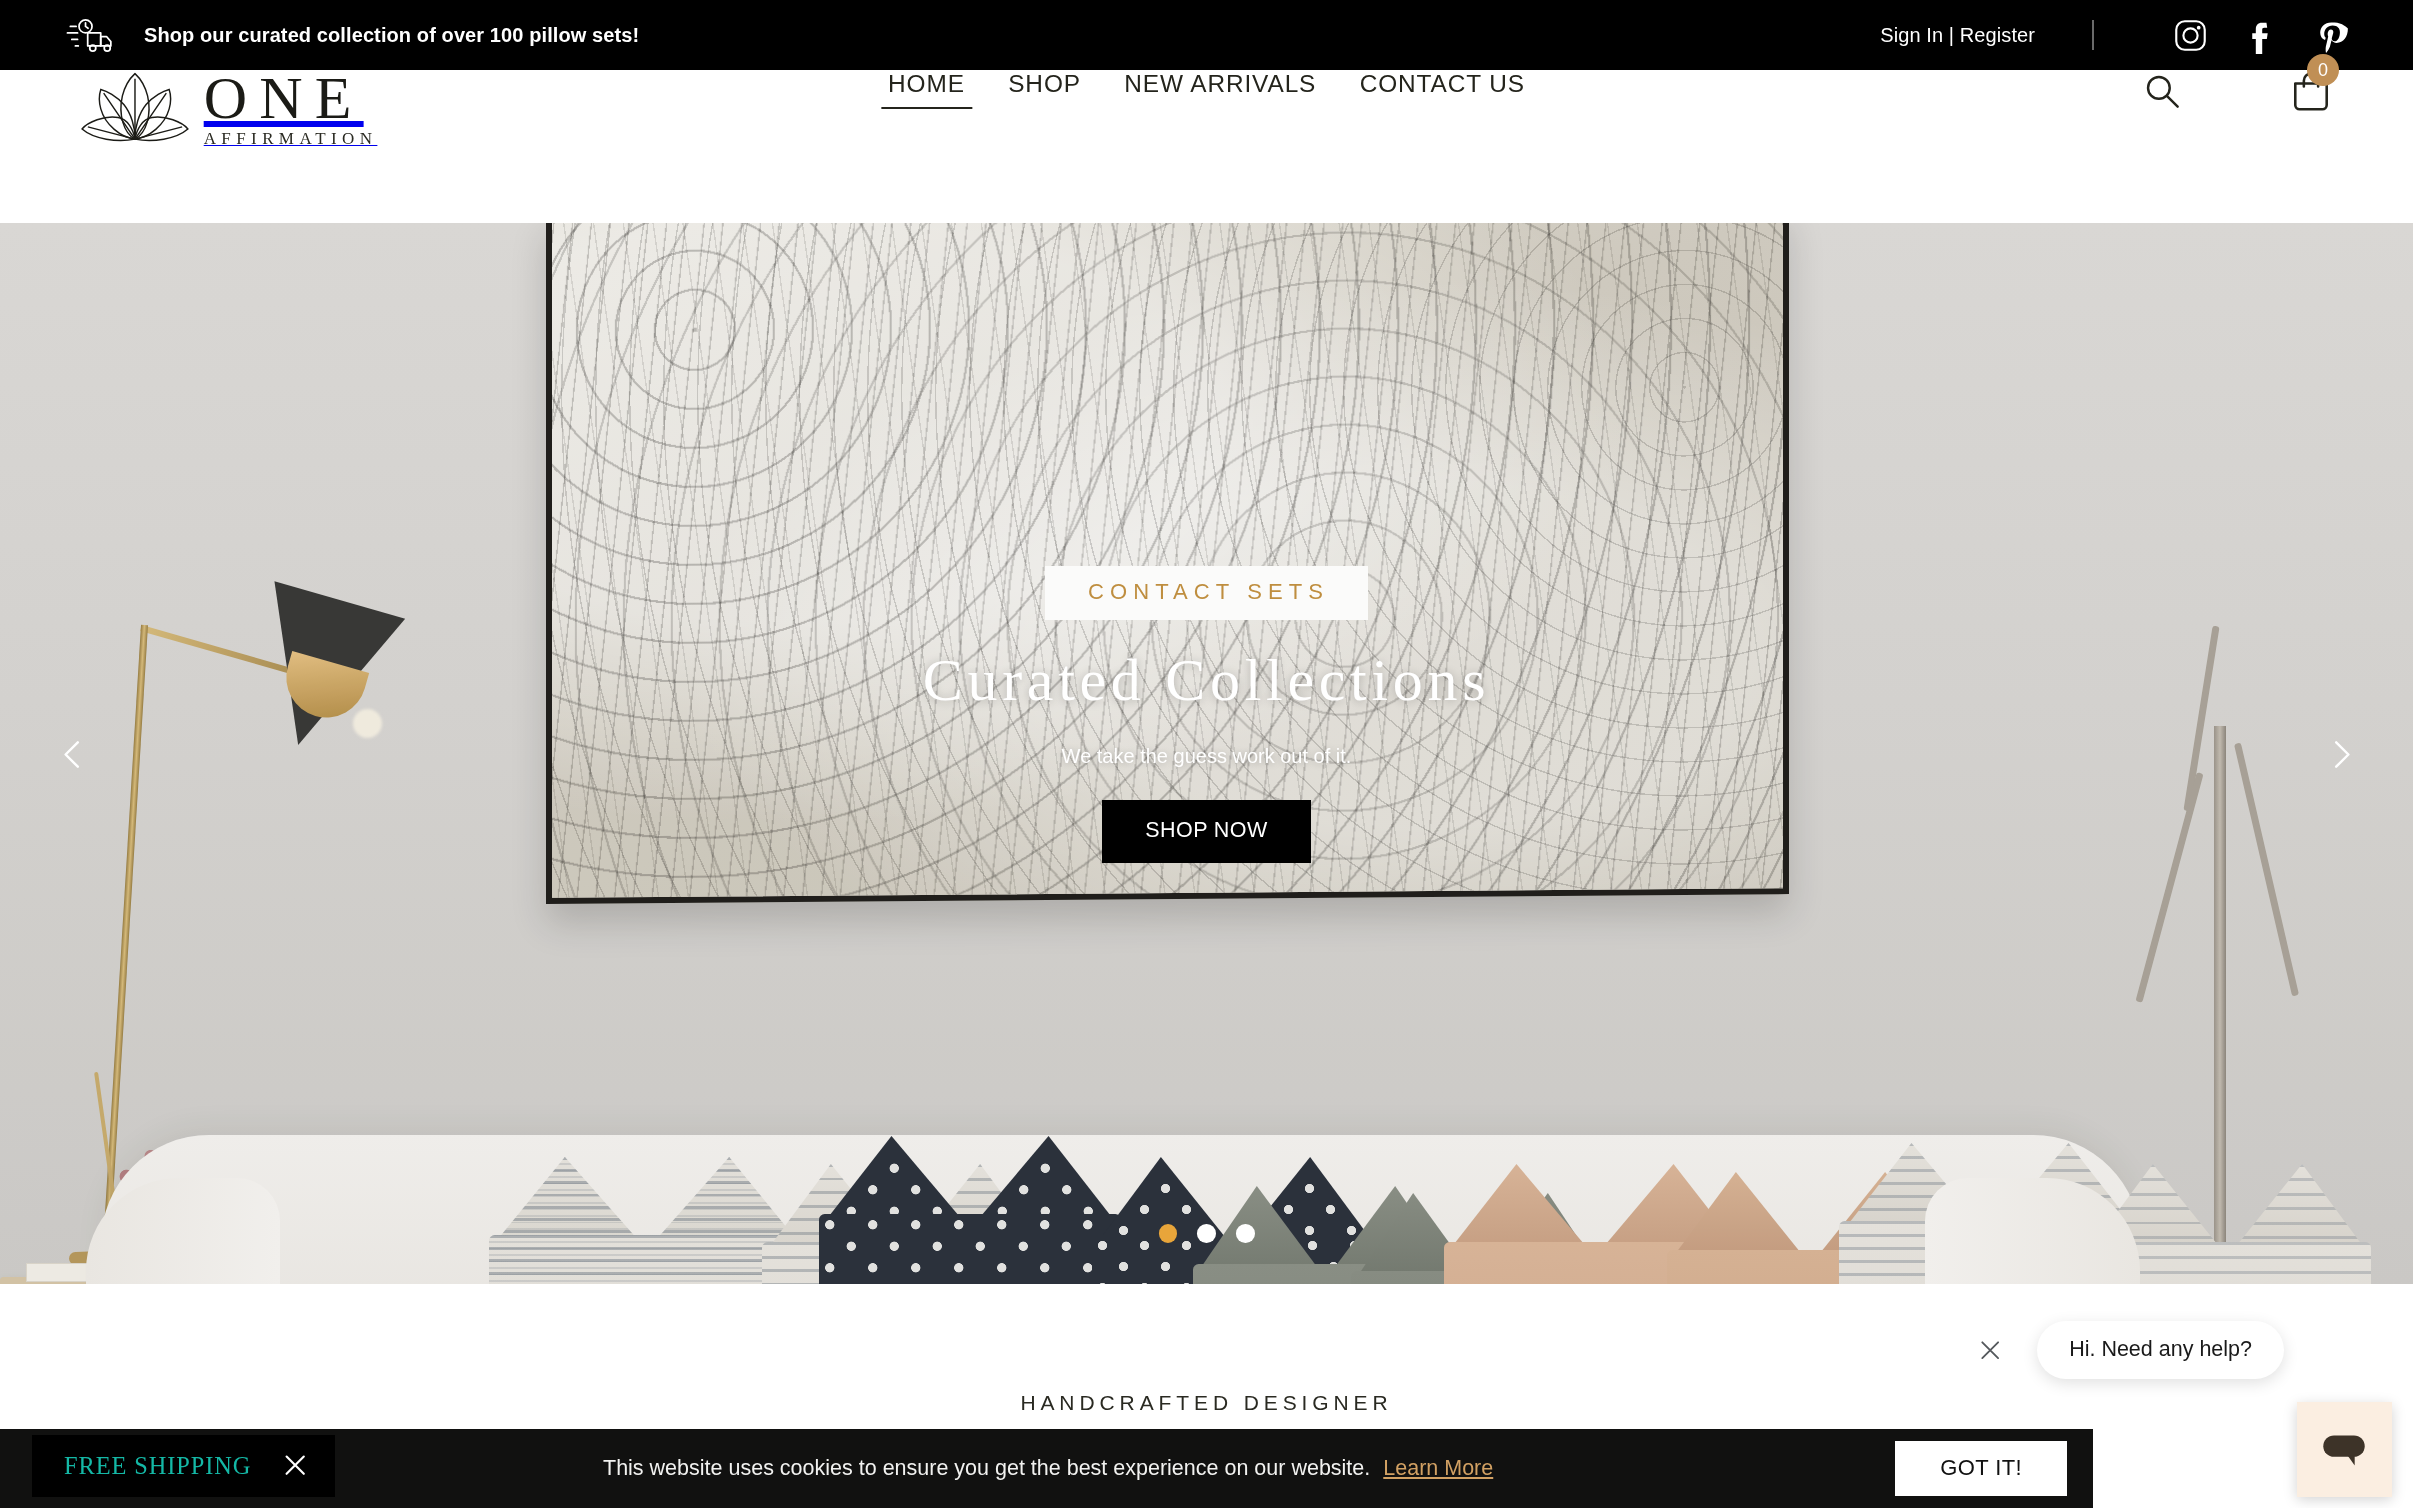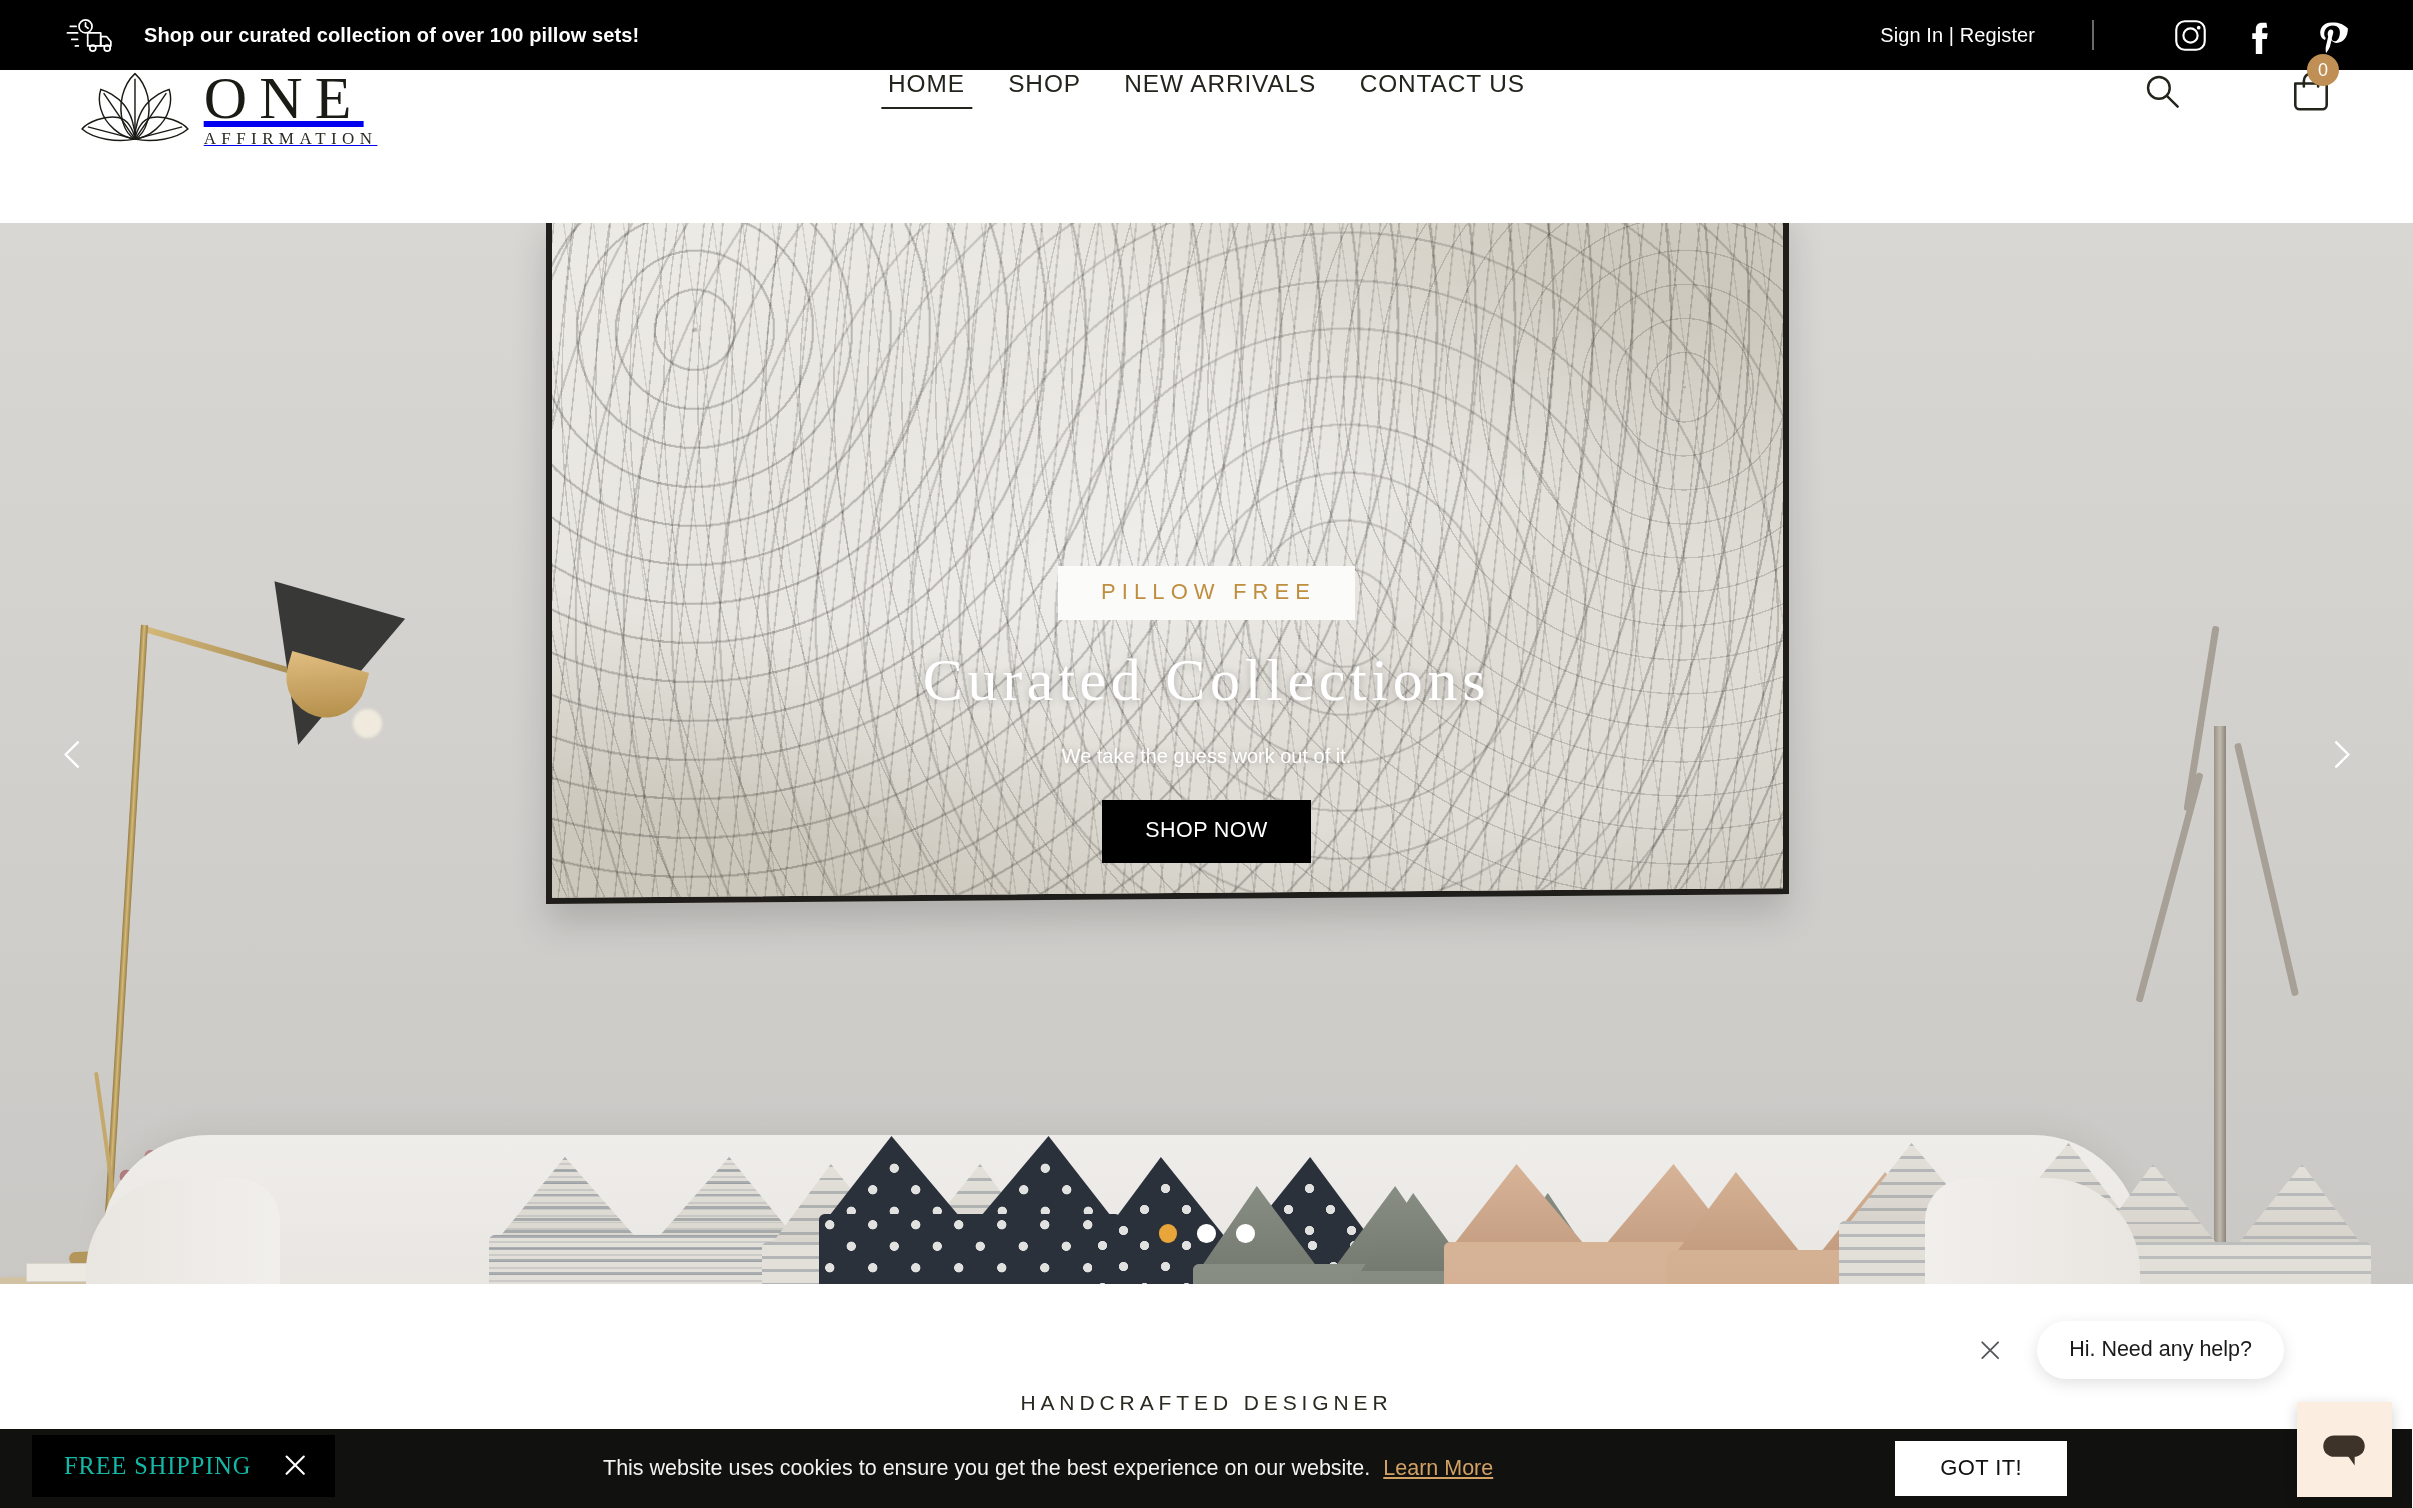--- a/index.html
+++ b/index.html
@@ -360,21 +360,21 @@
     padding:17px 27px 17px 32px; gap:32px; cursor:pointer;
   }
   .free-ship-label{
     font-family:"Liberation Serif", serif;
     color:#14b8a6; font-size:24.4px; letter-spacing:0.9px; white-space:nowrap;
   }
   .fs-close{ width:24.4px; height:24.4px; display:block; cursor:pointer; }
 
   
   .cookie{
-    position:absolute; left:0; bottom:0; width:2412px; height:79px;
+    position:absolute; left:0; bottom:0; width:2093px; height:79px;
     background:#111110; display:flex; align-items:center; z-index:30;
   }
   .cookie-text{
     color:#f2f2f0; font-size:21.5px; margin-left:603px; white-space:nowrap;
   }
   .cookie-link{
     color:#d2a163; font-size:21.5px; text-decoration:underline;
     margin-left:13px; white-space:nowrap; cursor:pointer;
   }
   .cookie-btn{
@@ -595,21 +595,21 @@
         </div>
       </div>
       <div class="sofa-arm-l"></div>
       <div class="sofa-arm-r"></div>
 
       <div class="hero-tint"></div>
     </div>
 
     <div class="hero-content">
       <div class="eyebrow-box">
-        <span class="eyebrow">PILLOW FREE</span>
+        <span class="eyebrow">CONTACT SETS</span>
       </div>
       <div class="hero-title">Curated Collections</div>
       <div class="hero-sub">We take the guess work out of it.</div>
       <button class="hero-btn">SHOP NOW</button>
     </div>
 
     <div class="hero-arrow left">
       <svg viewBox="0 0 46 46" fill="none" stroke="#fff" stroke-width="3.4" stroke-linecap="round" stroke-linejoin="round">
         <path d="M29 6 12 23l17 17"></path>
       </svg>

